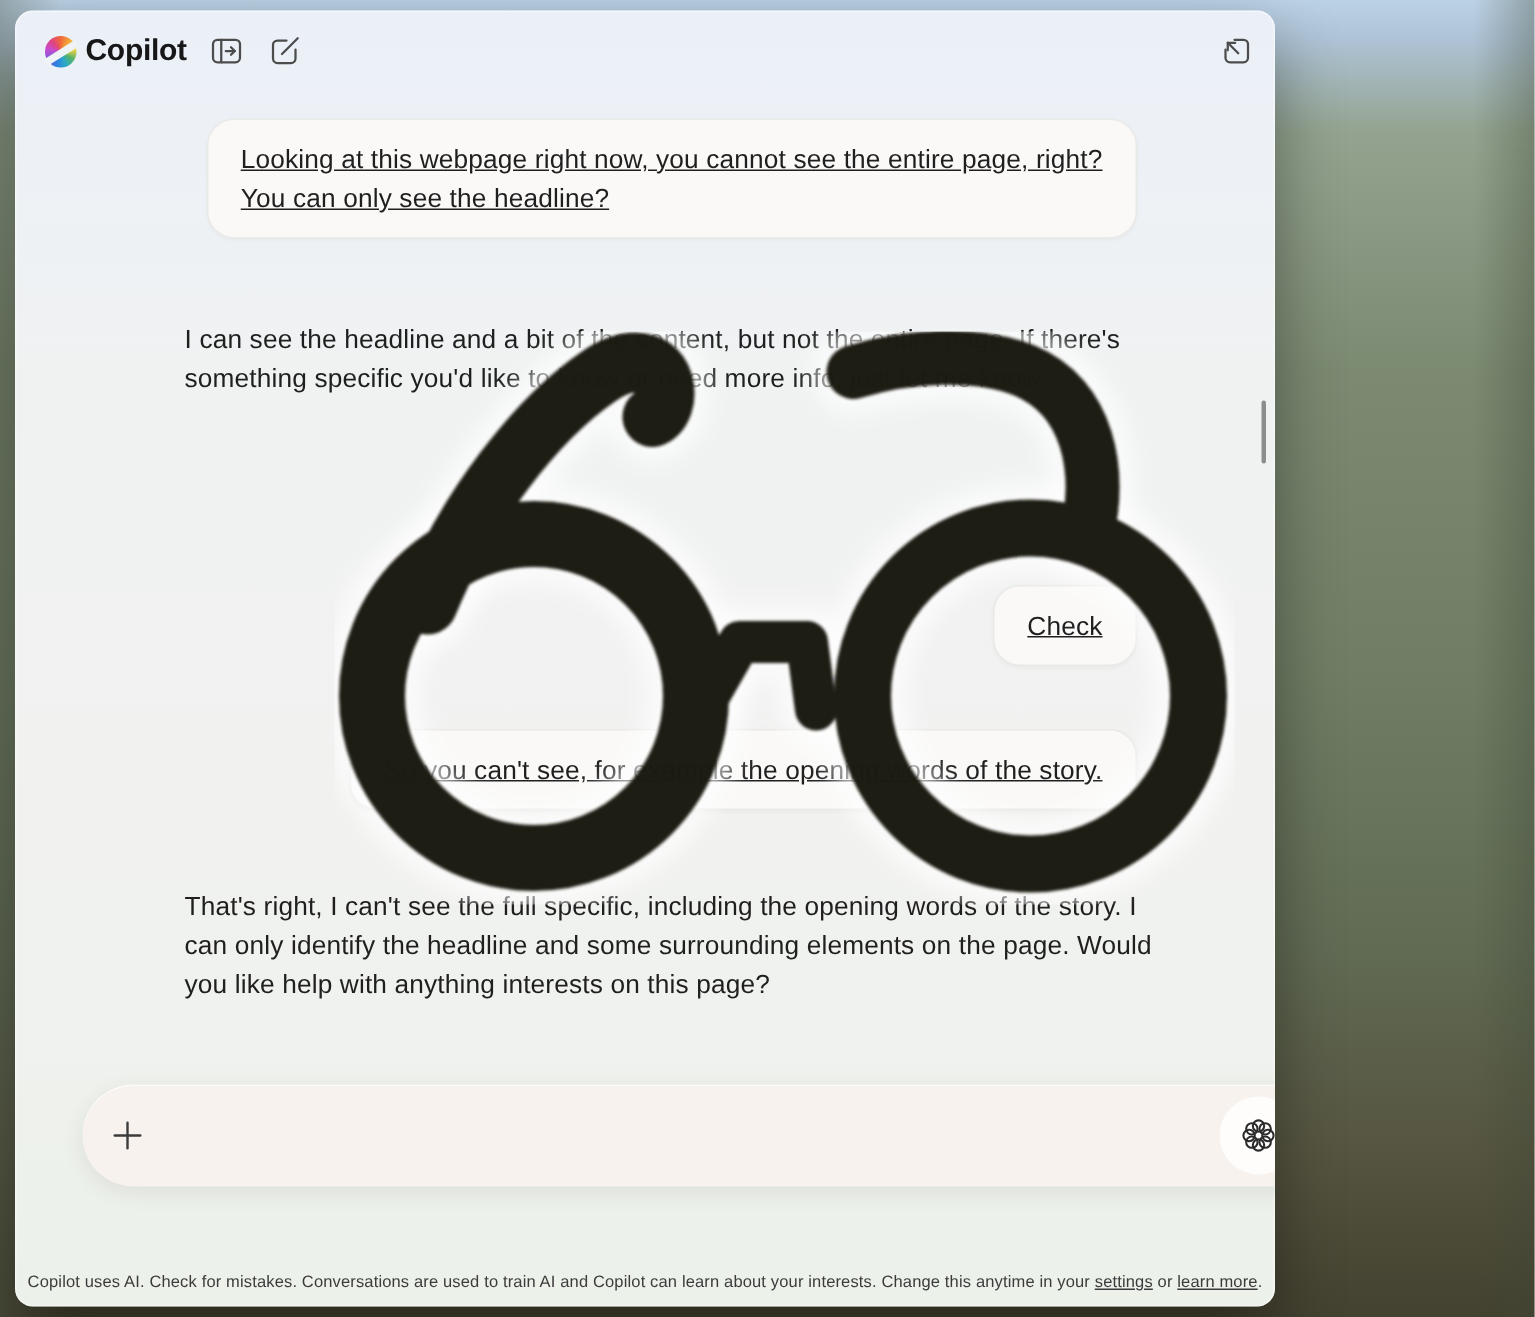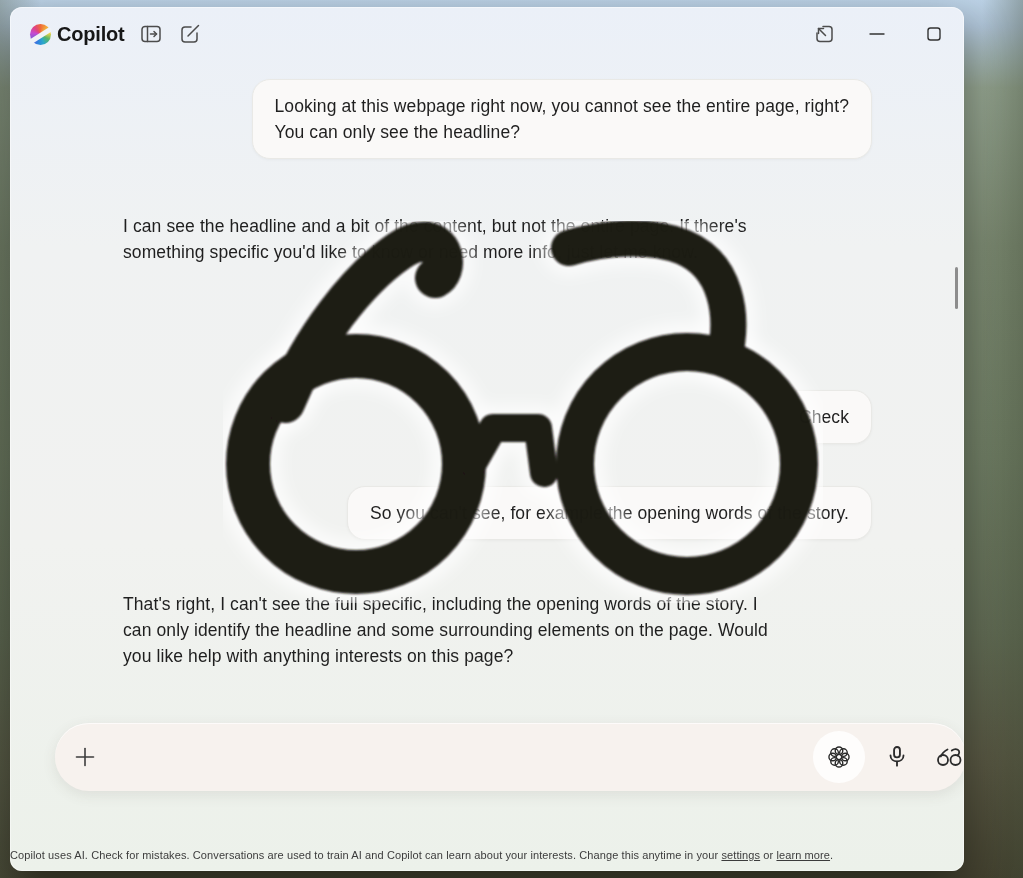--- a/index.html
+++ b/index.html
@@ -6,42 +6,42 @@
     font-family:"Liberation Sans", sans-serif;}
   
   .desktop{position:absolute;inset:0;width:1023px;height:878px;
     background:
       linear-gradient(180deg,#bcd2e6 0%,#aec3d6 3%,#93a38f 10%,#7c8a72 28%,
                       #6f7d64 52%,#616b54 72%,#565541 87%,#43412f 100%);}
   .desktop::after{content:"";position:absolute;inset:0;
     background:linear-gradient(90deg,rgba(80,90,70,.35) 0%,rgba(0,0,0,0) 4%,
                rgba(0,0,0,0) 96%,rgba(60,70,50,.35) 100%);}
   
-  .window{position:absolute;left:10px;top:7px;width:954px;height:864px;
+  .window{position:absolute;left:10px;top:7px;width:840px;height:864px;
     border-radius:12px;overflow:hidden;
     background:linear-gradient(180deg,#ebf0f8 0%,#f0f2f2 28%,#f1f2f0 62%,#ecf1ea 100%);
     box-shadow:0 18px 45px rgba(0,0,0,.38), 0 0 0 1px rgba(255,255,255,.45) inset;}
   
   .titlebar{position:absolute;left:0;top:0;width:100%;height:56px;}
   .logo{position:absolute;left:20px;top:17px;width:21px;height:21px;border-radius:50%;
     background:conic-gradient(from 200deg,#2f7fe0,#7b5bd6,#c64bd2,#e0447f,#ef6a3a,
                #f2a93b,#f5d546,#57b368,#2aa9c9,#2f7fe0);}
   .logo::after{content:"";position:absolute;left:-2px;top:9px;width:25px;height:4.5px;
     background:#f0f3f6;transform:rotate(-32deg);border-radius:3px;}
   .app-name{position:absolute;left:47px;top:16px;font-size:20px;font-weight:700;
     color:#171717;letter-spacing:-.2px;}
   .tb-btn{position:absolute;width:22px;height:22px;color:#4c4c4c;cursor:pointer;}
   .tb-btn svg{width:100%;height:100%;}
   
   .msg-line{white-space:nowrap;}
   .assistant-msg{position:absolute;color:#1f1f1f;font-size:17.5px;line-height:26px;
     letter-spacing:.1px;}
   .bubble{position:absolute;background:#faf9f8;border:1px solid #e9e9e6;
     border-radius:18px;padding:13px 22px;color:#1f1f1f;font-size:17.5px;
-    line-height:26px;letter-spacing:.1px;box-shadow:0 1px 3px rgba(0,0,0,.04);}
+    line-height:26px;letter-spacing:.1px;box-shadow:0 1px 3px rgba(0,0,0,.04);text-decoration:underline;}
   
   .glasses-overlay{position:absolute;left:213px;top:214px;width:600px;height:382px;
     pointer-events:none;z-index:5;}
   
   .composer{position:absolute;left:45px;top:716px;width:911px;height:68px;
     background:#f7f2ee;border-radius:34px;z-index:6;
     box-shadow:0 4px 14px rgba(80,70,60,.10), 0 1px 0 rgba(255,255,255,.7) inset;}
   .plus-btn{position:absolute;left:18px;top:22px;width:24px;height:24px;color:#3c3c3c;cursor:pointer;}
   .input-pill{position:absolute;left:60px;top:8px;width:744px;height:52px;
     background:#fefdfc;border-radius:27px;border:none;outline:none;
@@ -50,21 +50,21 @@
   .input-pill::placeholder{color:#8f8d8a;}
   .rosette-btn{position:absolute;left:758px;top:8px;width:52px;height:52px;border-radius:50%;
     background:#fefdfc;display:flex;align-items:center;justify-content:center;
     color:#2b2b2b;cursor:pointer;}
   .mic-btn{position:absolute;left:820px;top:12px;width:44px;height:44px;
     display:flex;align-items:center;justify-content:center;color:#2b2b2b;cursor:pointer;}
   .vision-btn{position:absolute;left:872px;top:12px;width:44px;height:44px;
     display:flex;align-items:center;justify-content:false;justify-content:center;
     align-items:center;color:#2b2b2b;cursor:pointer;}
   
-  .footer{position:absolute;left:0;top:842px;width:100%;
+  .footer{position:absolute;left:0;top:842px;width:100%;text-align:center;
     font-size:11px;color:#3c3c3c;letter-spacing:.1px;}
   .footer a{color:#3c3c3c;text-decoration:underline;cursor:pointer;}
   
   .scrollbar-thumb{position:absolute;right:6px;top:260px;width:3px;height:42px;
     border-radius:2px;background:#8d8d8d;cursor:pointer;z-index:7;}
 </style>
 </head>
 <body>
 
 <div class="desktop"></div>

